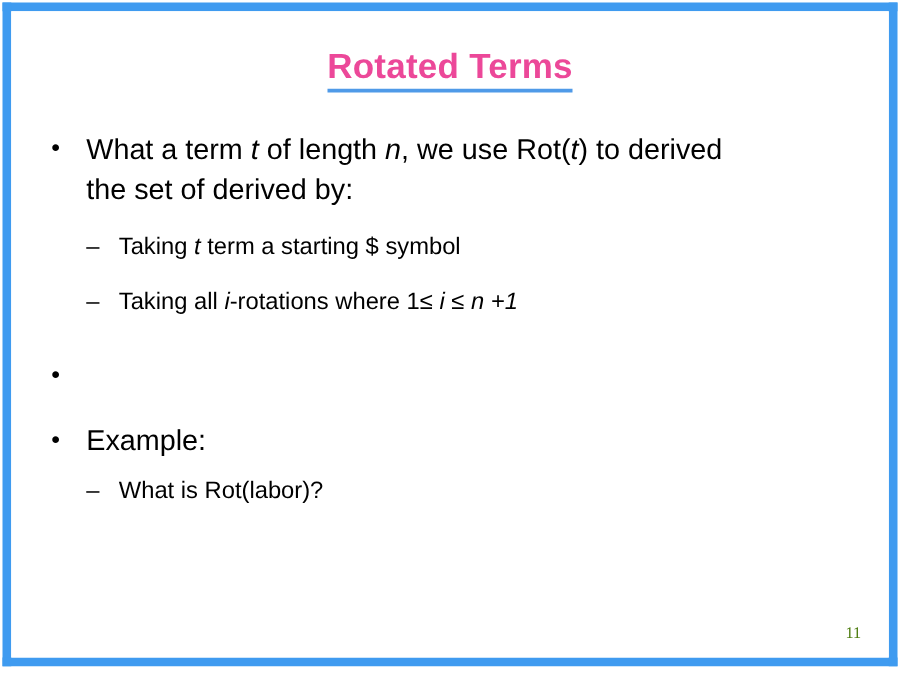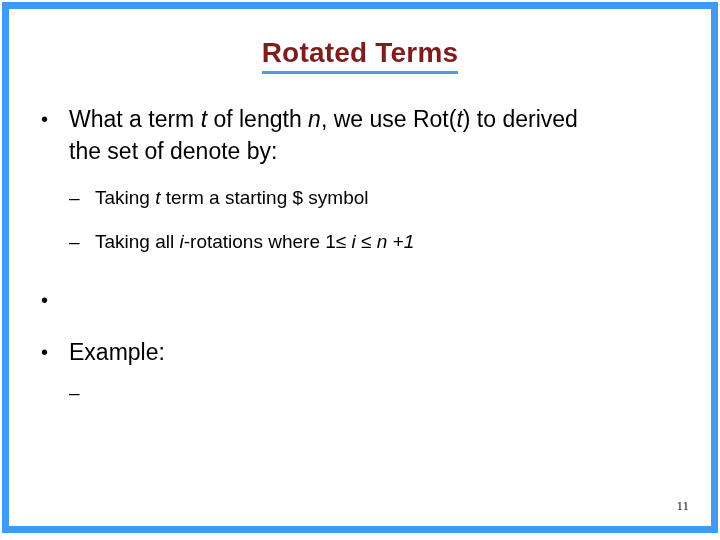--- a/index.html
+++ b/index.html
@@ -33,21 +33,21 @@
     height: 517px;
     background: #ffffff;
   }
 
   .slide-title {
     position: absolute;
     left: 0;
     top: 28px;
     width: 702px;
     text-align: center;
-    color: #7f1d1d;
+    color: #ec4899;
     font-weight: bold;
     font-size: 28px;
     letter-spacing: 0.2px;
     white-space: nowrap;
   }
   .slide-title .title-text {
     border-bottom: 3px solid #4f9ae8;
     padding-bottom: 2px;
     display: inline-block;
   }
@@ -93,21 +93,21 @@
   .sp-30 { height: 30px; }
   .sp-52 { height: 52px; }
 
   .it { font-style: italic; }
 
   .page-number {
     position: absolute;
     right: 22px;
     bottom: 12px;
     font-size: 13px;
-    color: #0f172a;
+    color: #4d7c0f;
     font-family: "Liberation Serif", serif;
   }
 </style>
 </head>
 <body>
 
 <div id="slide">
 
   <div class="frame-edge frame-top"></div>
   <div class="frame-edge frame-left"></div>
@@ -118,21 +118,21 @@
 
     <div class="slide-title">
       <span class="title-text">Rotated Terms</span>
     </div>
 
     <div class="content">
 
       <div class="bullet-l1">
         <span class="marker">•</span>
         <span><span>What a term </span><span class="it">t</span><span> of length </span><span class="it">n</span><span>, we use Rot(</span><span class="it">t</span><span>) to derived</span></span>
-        <div>the set of denote by:</div>
+        <div>the set of derived by:</div>
       </div>
 
       <div class="sp-18"></div>
 
       <div class="bullet-l2">
         <span class="marker">–</span>
         <span><span>Taking </span><span class="it">t</span><span> term a starting $ symbol</span></span>
       </div>
 
       <div class="sp-18"></div>
@@ -152,20 +152,21 @@
 
       <div class="bullet-l1">
         <span class="marker">•</span>
         <span>Example:</span>
       </div>
 
       <div class="sp-12"></div>
 
       <div class="bullet-l2">
         <span class="marker">–</span>
+        <span>What is Rot(labor)?</span>
       </div>
 
     </div>
 
     <div class="page-number">11</div>
 
   </div>
 </div>
 
 </body></html>

